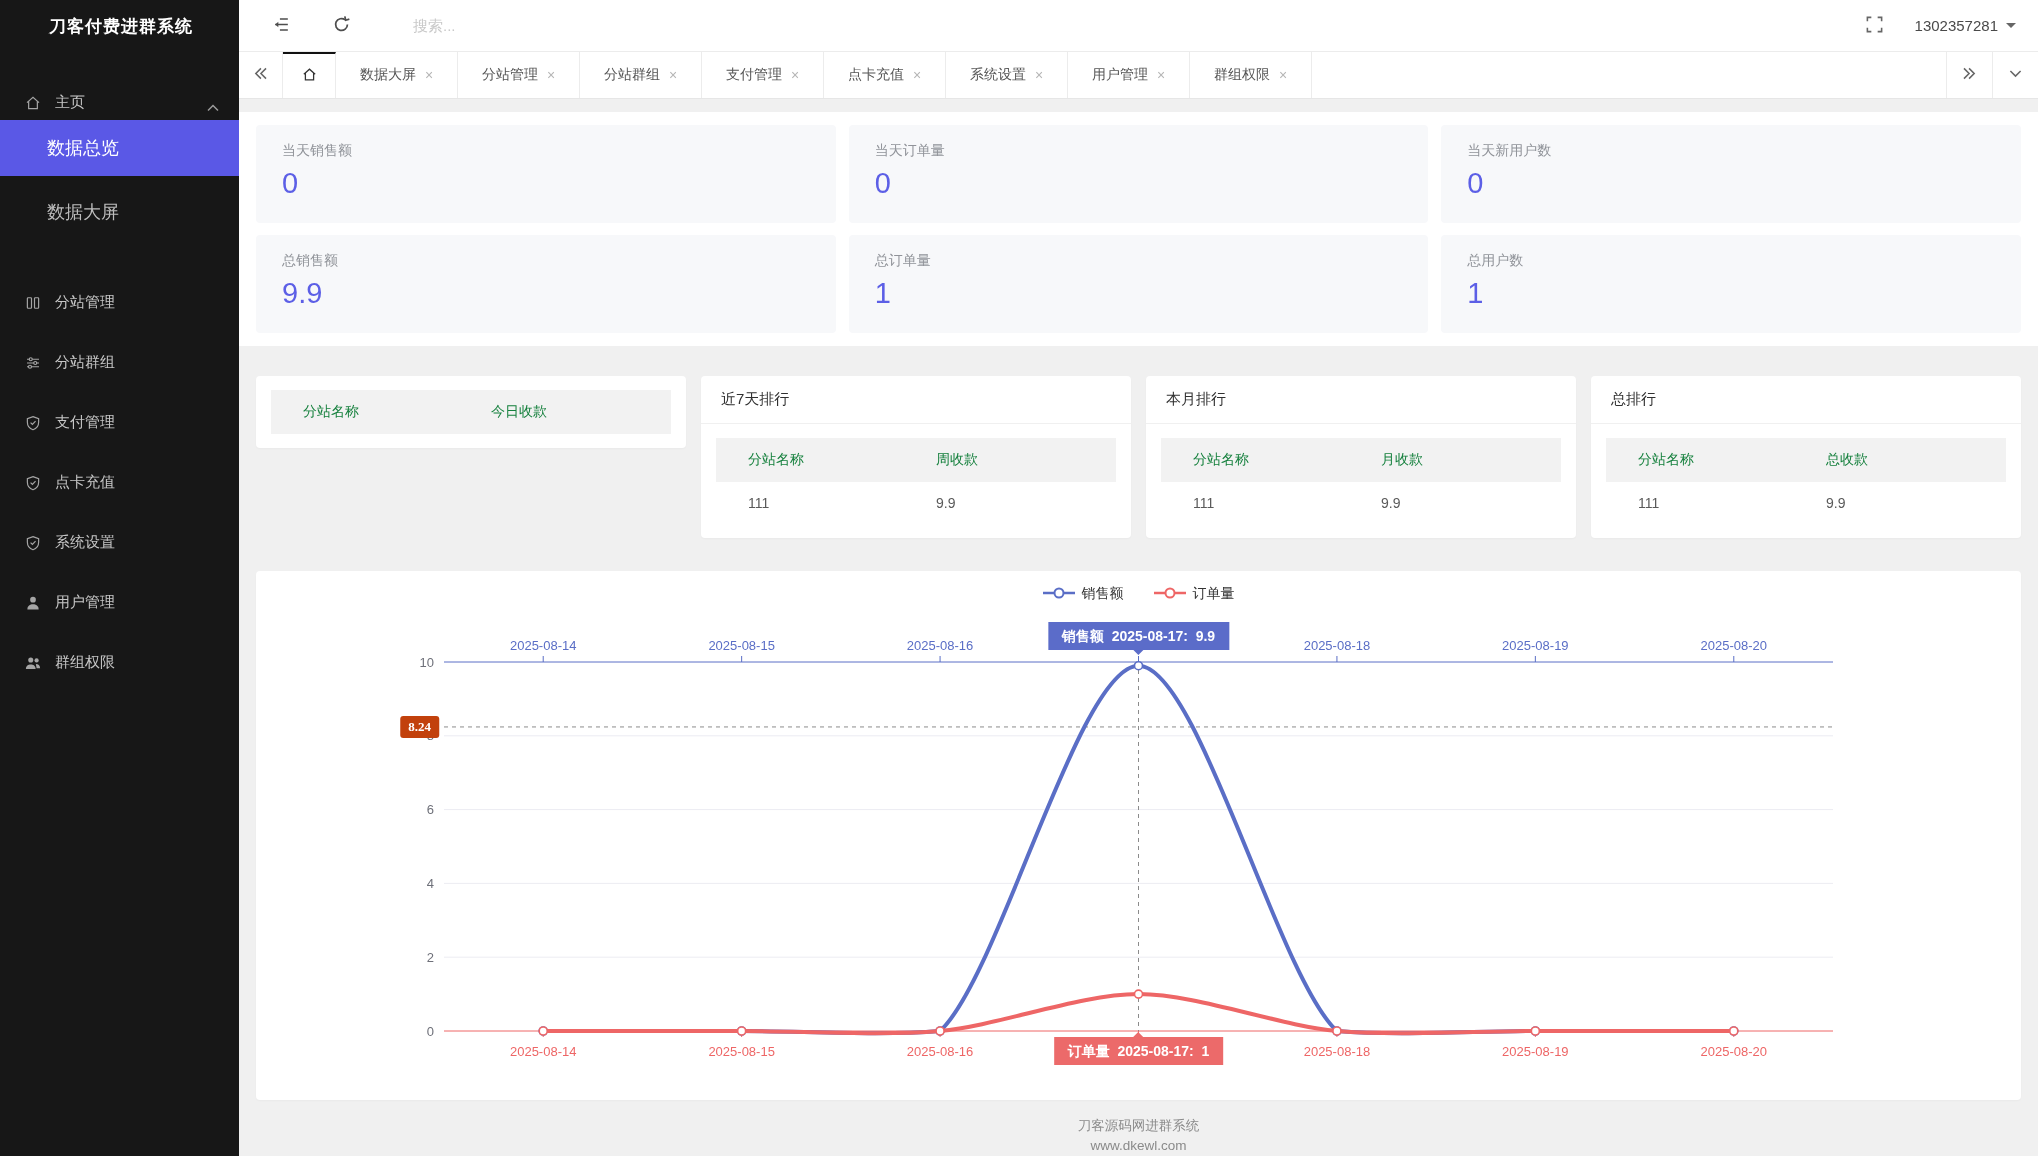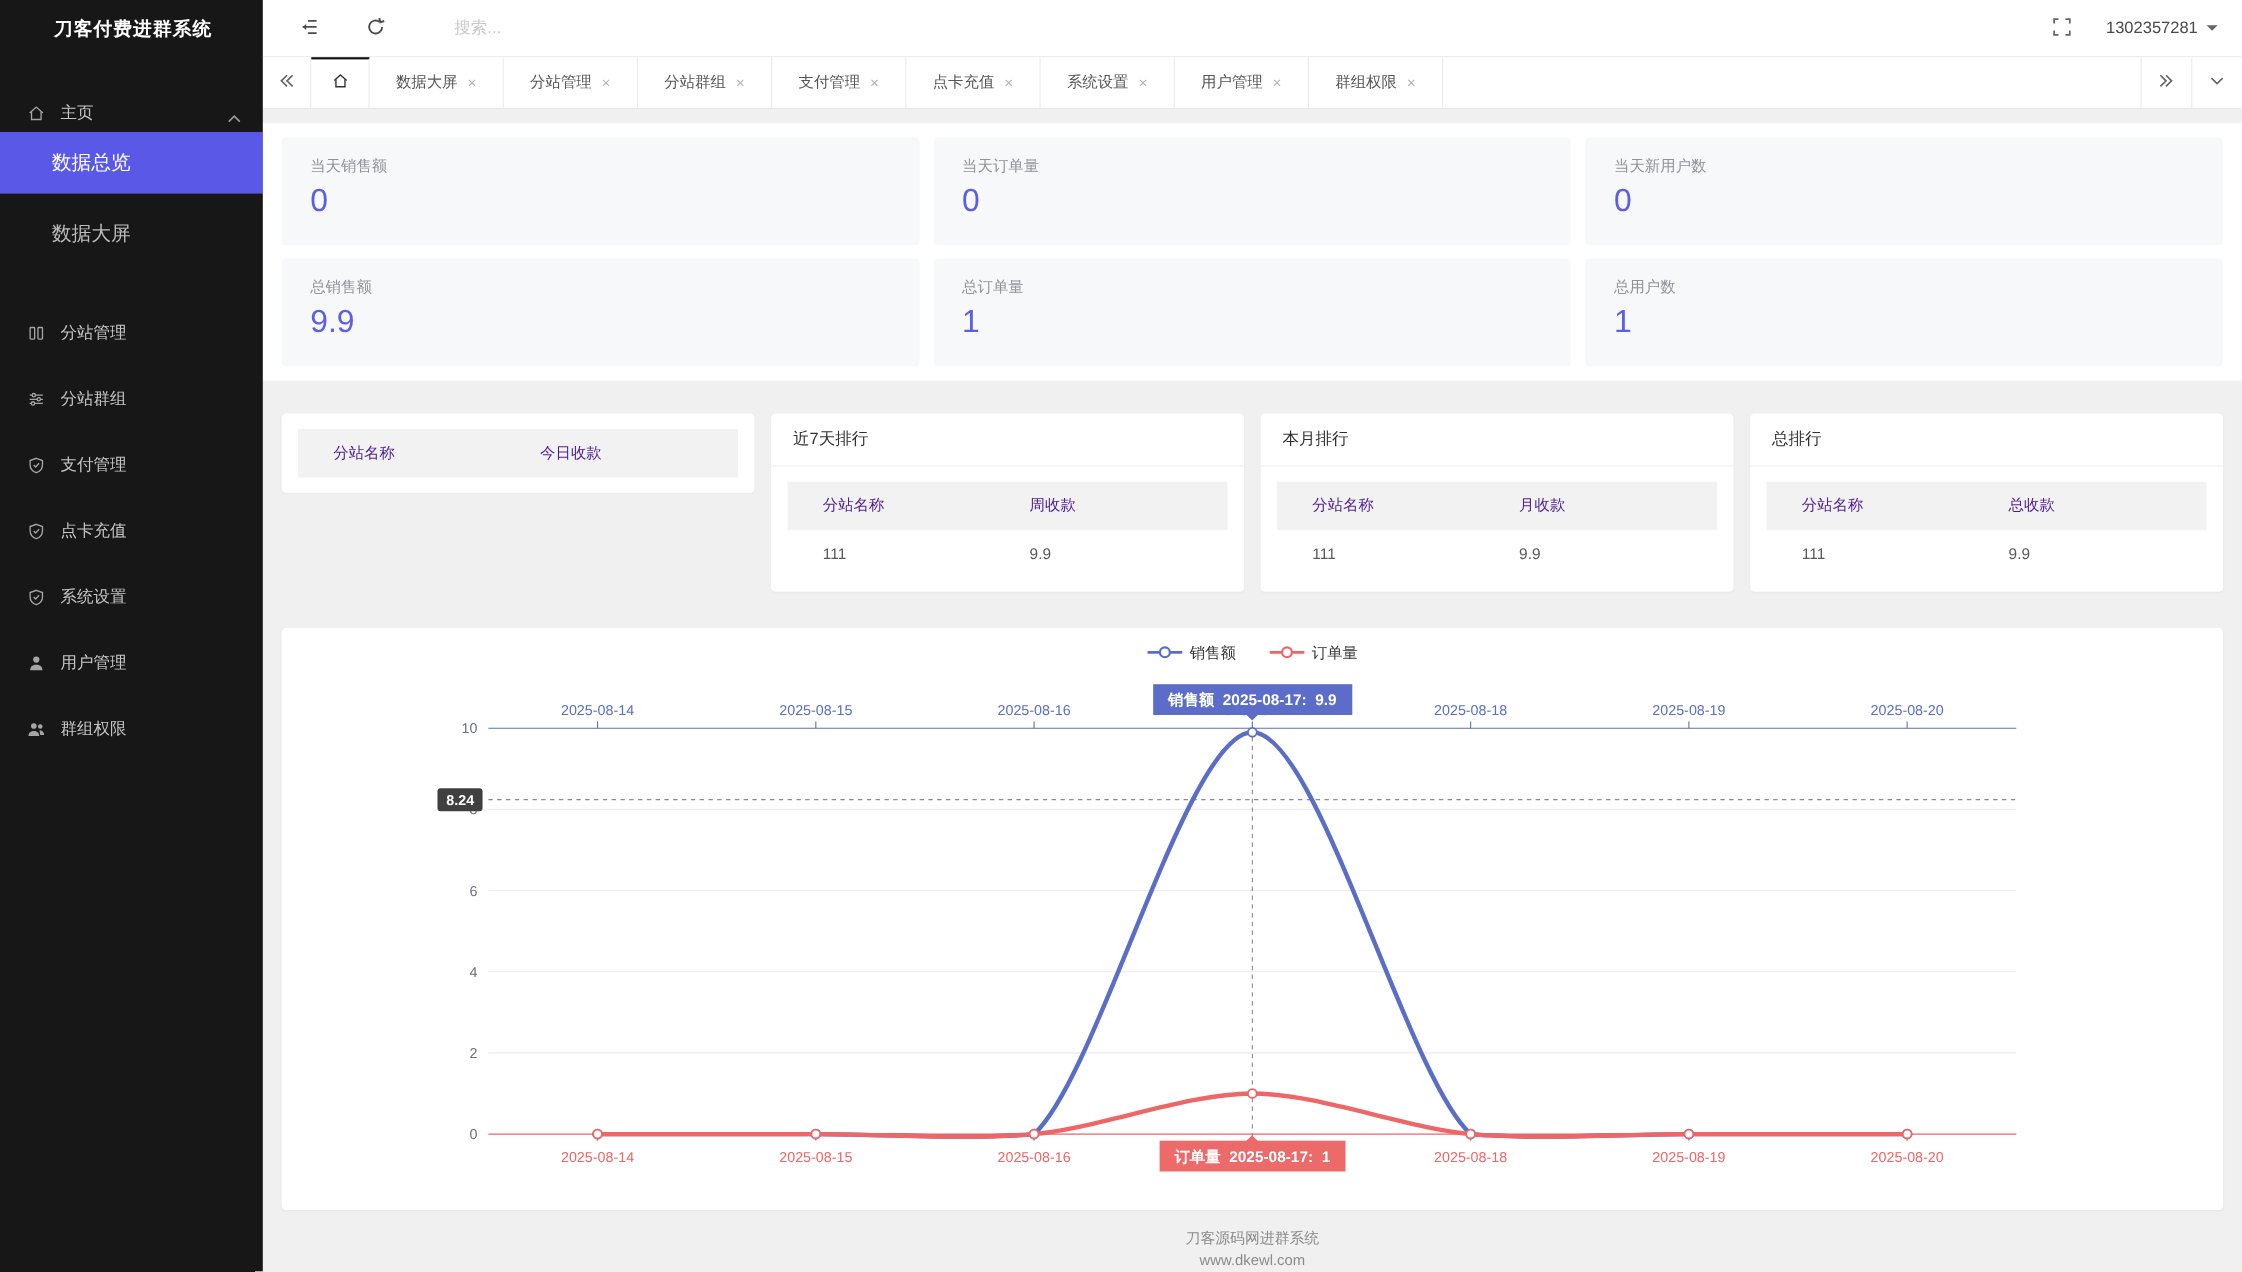--- a/index.html
+++ b/index.html
@@ -68,21 +68,21 @@
   .stat-tile { background:#f7f8fa; border-radius:4px; height:98px; padding:17px 26px; }
   .stat-label { font-size:14px; color:#909399; }
   .stat-value { font-size:29px; color:var(--accent); margin-top:7px; }
 
   .rankings { margin:30px 17px 0; display:grid; grid-template-columns:repeat(4,1fr);
     gap:15px; align-items:start; }
   .rank-card { background:#fff; border-radius:4px; box-shadow:0 1px 2px rgba(0,0,0,0.03); }
   .rank-title { padding:14px 20px; font-size:15px; color:#303030; border-bottom:1px solid #f0f0f0; }
   .rank-body { padding:14px 15px; }
   .rank-row { display:flex; align-items:center; height:44px; font-size:14px; }
-  .rank-row.head { background:#f2f2f2; color:#4c1d95; }
+  .rank-row.head { background:#f2f2f2; color:#15803d; }
   .rank-row.data { color:#5a5a5a; height:42px; }
   .rank-col1 { flex:0 0 55%; padding-left:32px; }
   .rank-col2 { flex:1; }
 
   .chart-card { margin:33px 17px 0; background:#fff; border-radius:4px; height:529px;
     position:relative; box-shadow:0 1px 2px rgba(0,0,0,0.03); }
   .chart-legend { position:absolute; top:14px; left:0; right:0; display:flex;
     justify-content:center; gap:30px; }
   .legend-item { display:flex; align-items:center; gap:7px; font-size:14px; color:#333; cursor:pointer; }
   .chart-tooltip { position:absolute; transform:translateX(-50%); white-space:pre;
@@ -454,21 +454,21 @@
           <div class="legend-item">
             <span><svg width="32" height="12" viewBox="0 0 32 12">
                 <line x1="0" y1="6" x2="32" y2="6" stroke="#ee6666" stroke-width="2.5"></line>
                 <circle cx="16" cy="6" r="4.5" fill="#fff" stroke="#ee6666" stroke-width="2"></circle>
               </svg></span>
             <span>订单量</span>
           </div>
         </div>
         <div class="chart-tooltip" style="background: rgb(91, 108, 201); left: 882.5px; top: 51px;"><span>销售额  2025-08-17:  9.9</span><span class="arrow" style="bottom: -11px; border-top-color: rgb(91, 108, 201);"></span></div>
         <div class="chart-tooltip" style="background: rgb(236, 106, 106); left: 882.5px; top: 466px;"><span>订单量  2025-08-17:  1</span><span class="arrow" style="top: -11px; border-bottom-color: rgb(236, 106, 106);"></span></div>
-        <div class="ypointer-badge" style="background: #404040; left: 183px; top: 155.944px;"><span>8.24</span></div>
+        <div class="ypointer-badge" style="background: #c2410c; left: 183px; top: 155.944px; font-family: Liberation Serif, serif;"><span>8.24</span></div>
       </section>
 
     <footer class="page-footer">
       <div>刀客源码网进群系统</div>
       <div>www.dkewl.com</div>
     </footer>
   </div>
 </div>
 
 </body></html>

